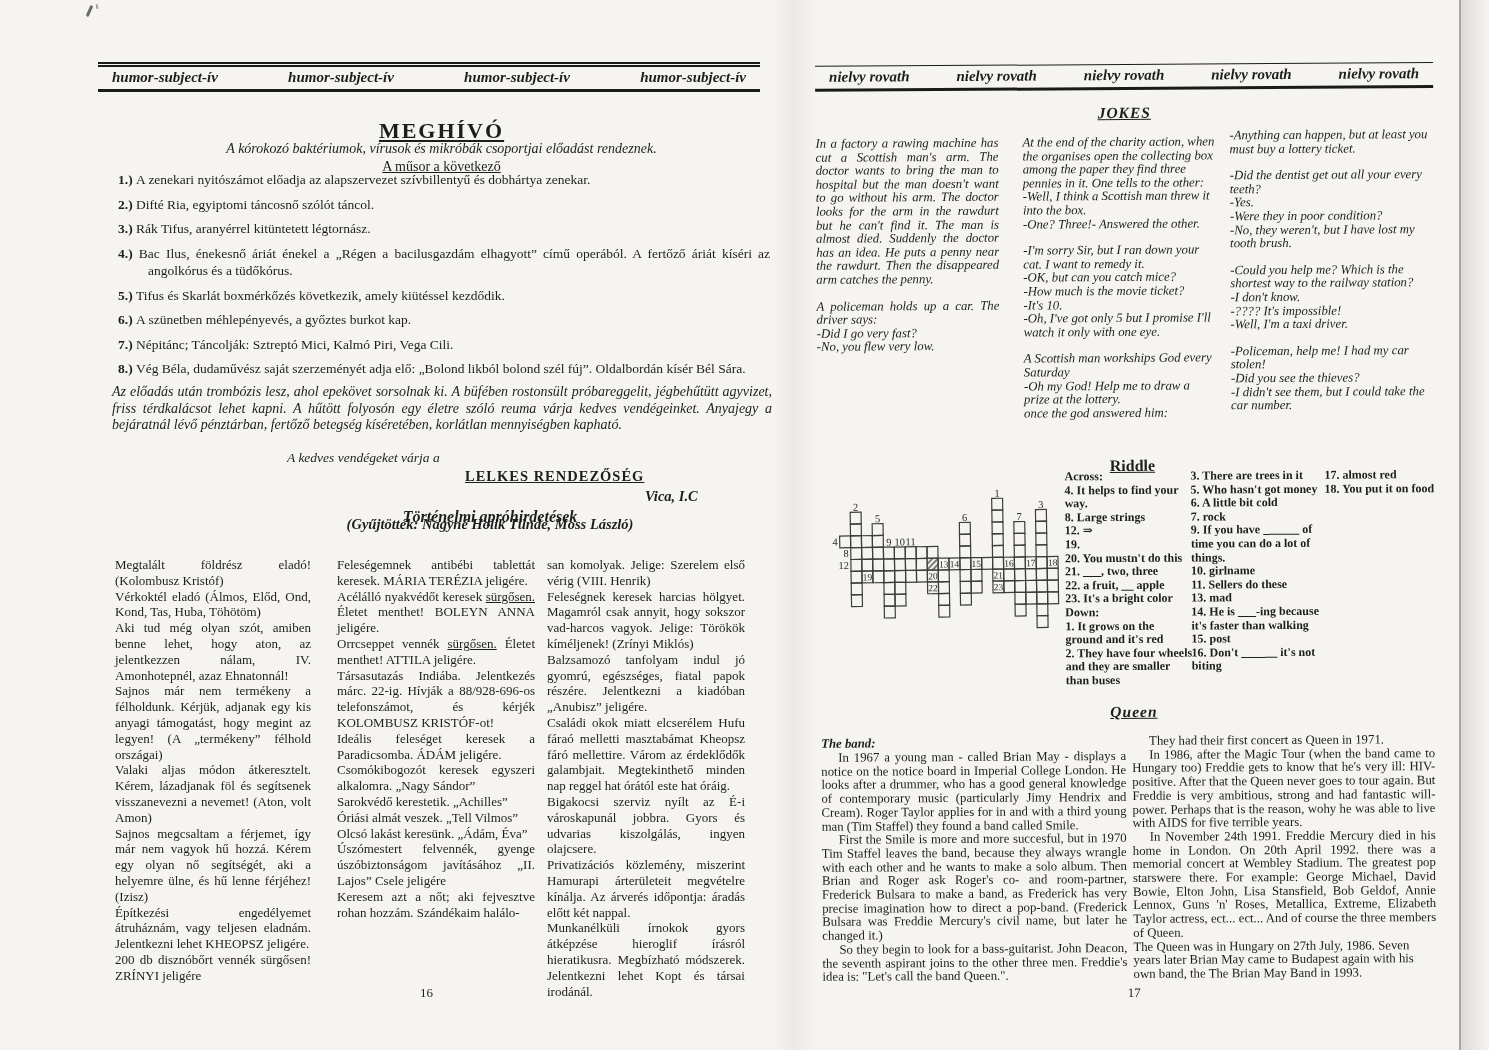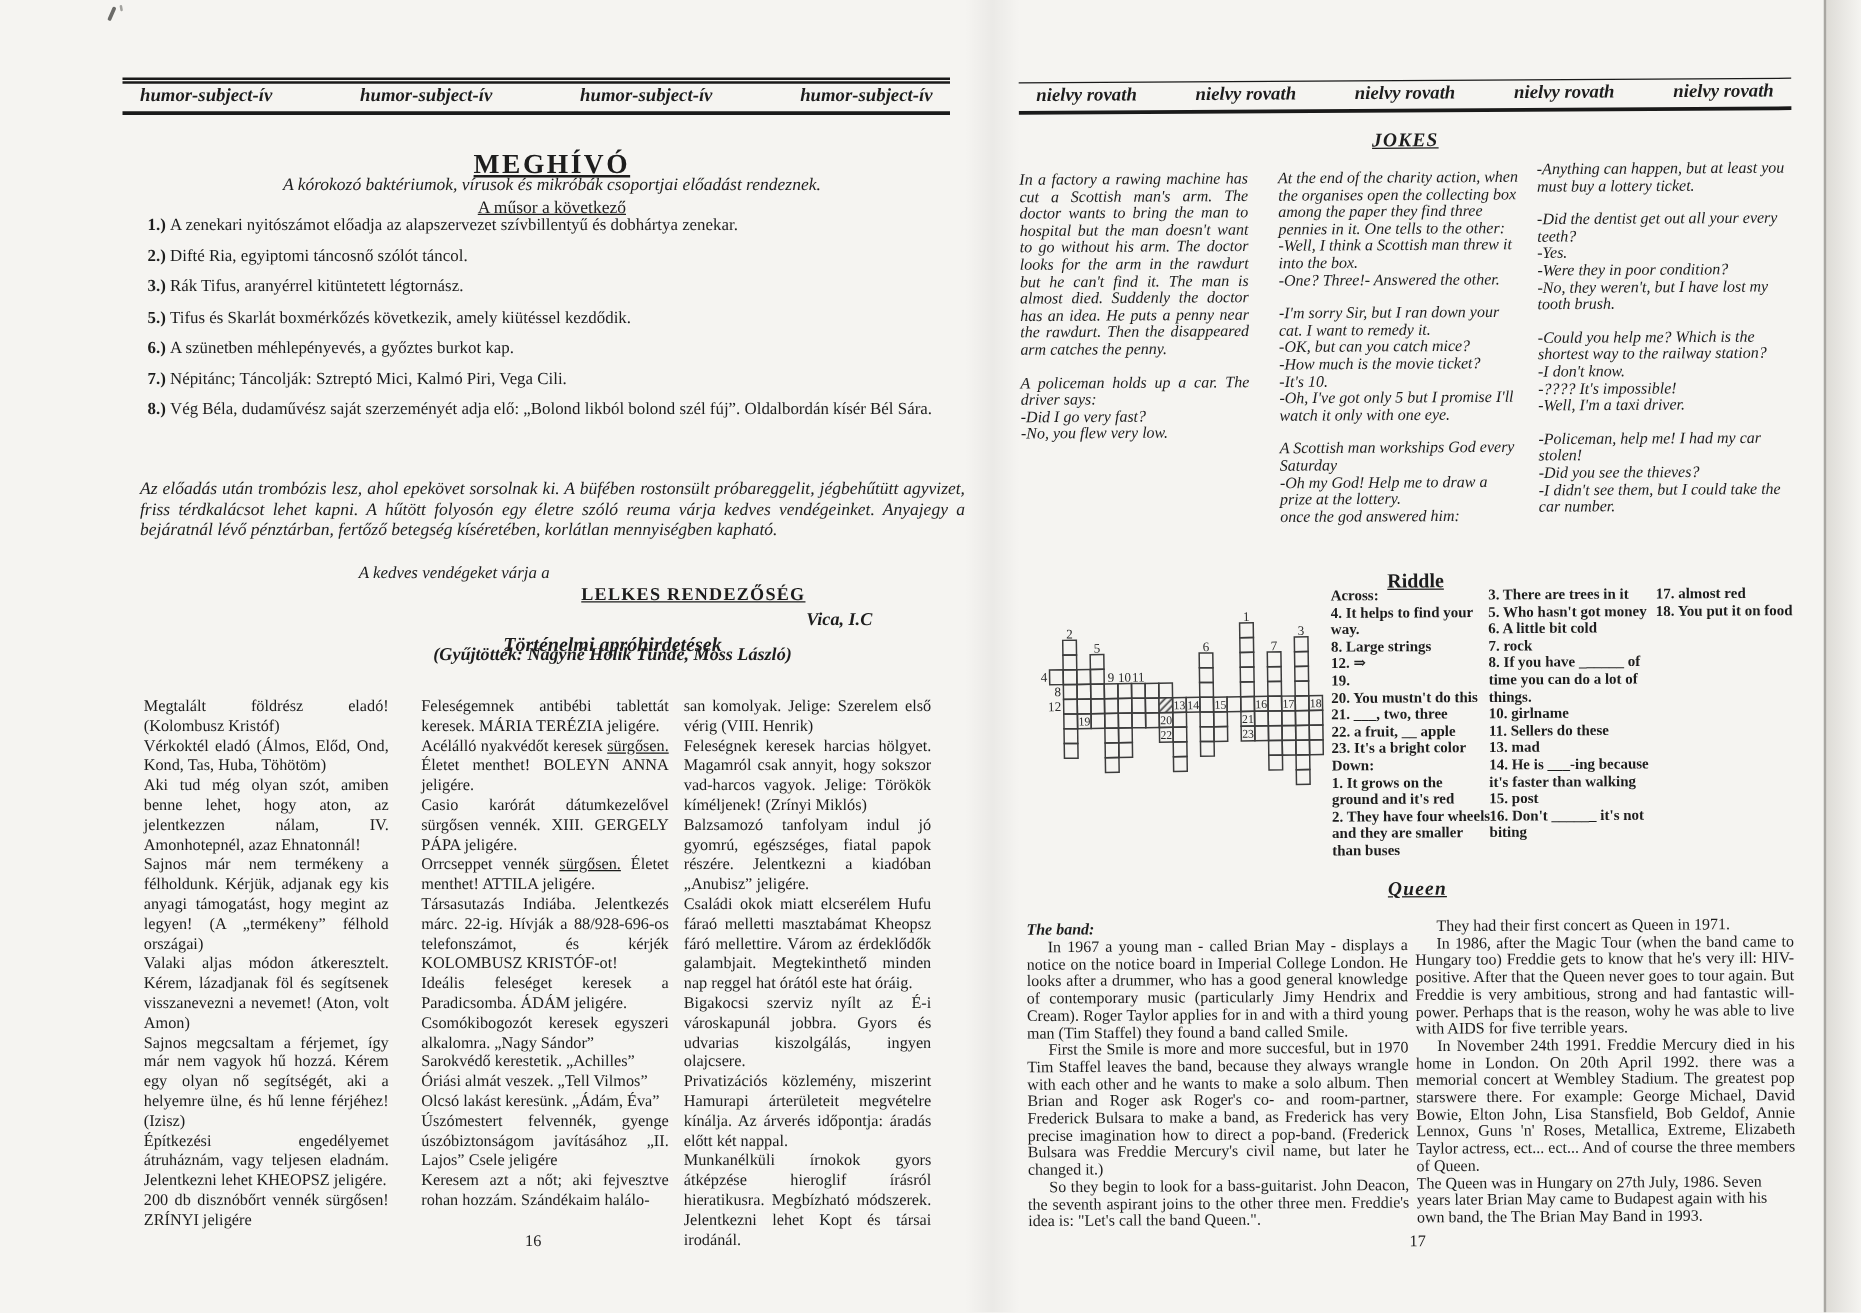--- a/index.html
+++ b/index.html
@@ -74,20 +74,21 @@
 <div class="abs center meghivo-title" style="left:110px;top:118px;width:663px;">MEGHÍVÓ</div>
 
 <div class="abs center intro-line" style="left:110px;top:141px;width:663px;">A kórokozó baktériumok, vírusok és mikróbák csoportjai előadást rendeznek.</div>
 
 <div class="abs center musor-line" style="left:110px;top:159px;width:663px;">A műsor a következő</div>
 
 <div class="abs inv-list" style="left:118px;top:171px;width:652px;">
     <p><b>1.) </b>A zenekari nyitószámot előadja az alapszervezet szívbillentyű és dobhártya zenekar.</p>
     <p><b>2.) </b>Difté Ria, egyiptomi táncosnő szólót táncol.</p>
     <p><b>3.) </b>Rák Tifus, aranyérrel kitüntetett légtornász.</p>
+    <p><b>4.) </b>Bac Ilus, énekesnő áriát énekel a „Régen a bacilusgazdám elhagyott” című operából. A fertőző áriát kíséri az angolkórus és a tüdőkórus.</p>
     <p><b>5.) </b>Tifus és Skarlát boxmérkőzés következik, amely kiütéssel kezdődik.</p>
     <p><b>6.) </b>A szünetben méhlepényevés, a győztes burkot kap.</p>
     <p><b>7.) </b>Népitánc; Táncolják: Sztreptó Mici, Kalmó Piri, Vega Cili.</p>
     <p><b>8.) </b>Vég Béla, dudaművész saját szerzeményét adja elő: „Bolond likból bolond szél fúj”. Oldalbordán kísér Bél Sára.</p>
   </div>
 
 <div class="abs closing-par" style="left:112px;top:384px;width:660px;">Az előadás után trombózis lesz, ahol epekövet sorsolnak ki. A büfében rostonsült próbareggelit, jégbehűtütt agyvizet, friss térdkalácsot lehet kapni. A hűtött folyosón egy életre szóló reuma várja kedves vendégeinket. Anyajegy a bejáratnál lévő pénztárban, fertőző betegség kíséretében, korlátlan mennyiségben kapható.</div>
 
 <div class="abs kedves-line" style="left:287px;top:450px;">A kedves vendégeket várja a</div>
 
@@ -105,21 +106,20 @@
     <p>Aki tud még olyan szót, amiben benne lehet, hogy aton, az jelentkezzen nálam, IV. Amonhotepnél, azaz Ehnatonnál!</p>
     <p>Sajnos már nem termékeny a félholdunk. Kérjük, adjanak egy kis anyagi támogatást, hogy megint az legyen! (A „termékeny” félhold országai)</p>
     <p>Valaki aljas módon átkeresztelt. Kérem, lázadjanak föl és segítsenek visszanevezni a nevemet! (Aton, volt Amon)</p>
     <p>Sajnos megcsaltam a férjemet, így már nem vagyok hű hozzá. Kérem egy olyan nő segítségét, aki a helyemre ülne, és hű lenne férjéhez! (Izisz)</p>
     <p>Építkezési engedélyemet átruháznám, vagy teljesen eladnám. Jelentkezni lehet KHEOPSZ jeligére.</p>
     <p>200 db disznóbőrt vennék sürgősen! ZRÍNYI jeligére</p>
   </div>
 <div class="abs cls-col" style="left:337px;top:557px;width:198px;">
     <p>Feleségemnek antibébi tablettát keresek. MÁRIA TERÉZIA jeligére.</p>
     <p>Acélálló nyakvédőt keresek <span class="u">sürgősen.</span> Életet menthet! BOLEYN ANNA jeligére.</p>
-    <p>Casio karórát dátumkezelővel sürgősen vennék. XIII. GERGELY PÁPA jeligére.</p>
     <p>Orrcseppet vennék <span class="u">sürgősen.</span> Életet menthet! ATTILA jeligére.</p>
     <p>Társasutazás Indiába. Jelentkezés márc. 22-ig. Hívják a 88/928-696-os telefonszámot, és kérjék KOLOMBUSZ KRISTÓF-ot!</p>
     <p>Ideális feleséget keresek a Paradicsomba. ÁDÁM jeligére.</p>
     <p>Csomókibogozót keresek egyszeri alkalomra. „Nagy Sándor”</p>
     <p>Sarokvédő kerestetik. „Achilles”</p>
     <p>Óriási almát veszek. „Tell Vilmos”</p>
     <p>Olcsó lakást keresünk. „Ádám, Éva”</p>
     <p>Úszómestert felvennék, gyenge úszóbiztonságom javításához „II. Lajos” Csele jeligére</p>
     <p>Keresem azt a nőt; aki fejvesztve rohan hozzám. Szándékaim halálo-</p>
   </div>
@@ -326,21 +326,21 @@
     <div>
         <p>1. It grows on the ground and it's red</p>
         <p>2. They have four wheels and they are smaller than buses</p>
       </div>
   </div>
   <div class="abs clue-col" style="left:1188px;top:470px;width:138px;">
       <p>3. There are trees in it</p>
       <p>5. Who hasn't got money</p>
       <p>6. A little bit cold</p>
       <p>7. rock</p>
-      <p>8. If you have ______ of time you can do a lot of things.</p>
+      <p>9. If you have ______ of time you can do a lot of things.</p>
       <p>10. girlname</p>
       <p>11. Sellers do these</p>
       <p>13. mad</p>
       <p>14. He is ___-ing because it's faster than walking</p>
       <p>15. post</p>
       <p>16. Don't ______ it's not biting</p>
     </div>
   <div class="abs clue-col" style="left:1322px;top:470px;width:122px;">
       <p class="nowrap">17. almost red</p>
       <p class="nowrap">18. You put it on food</p>

